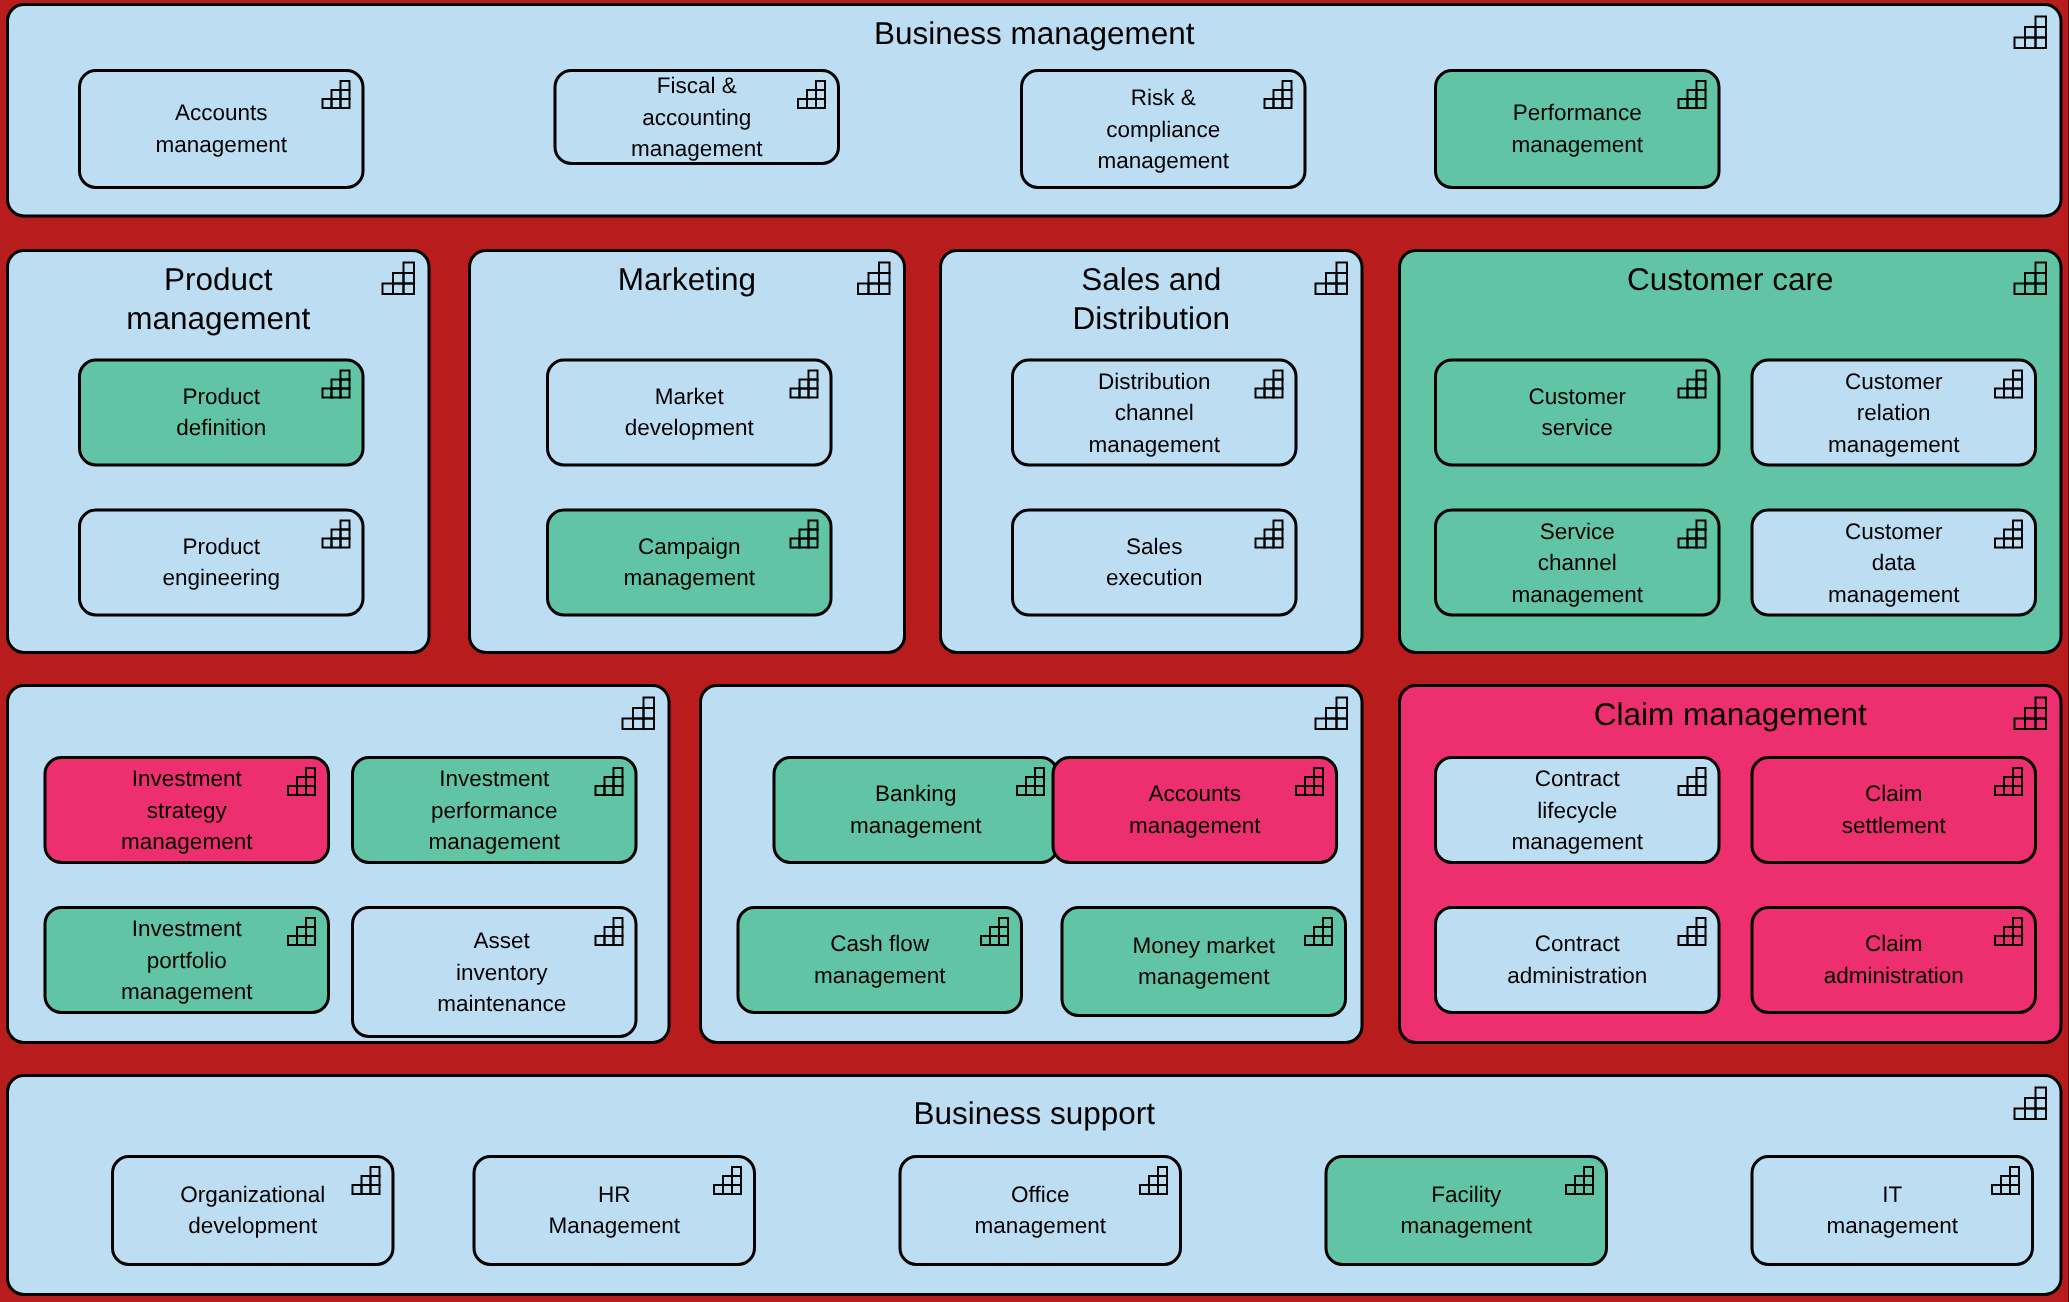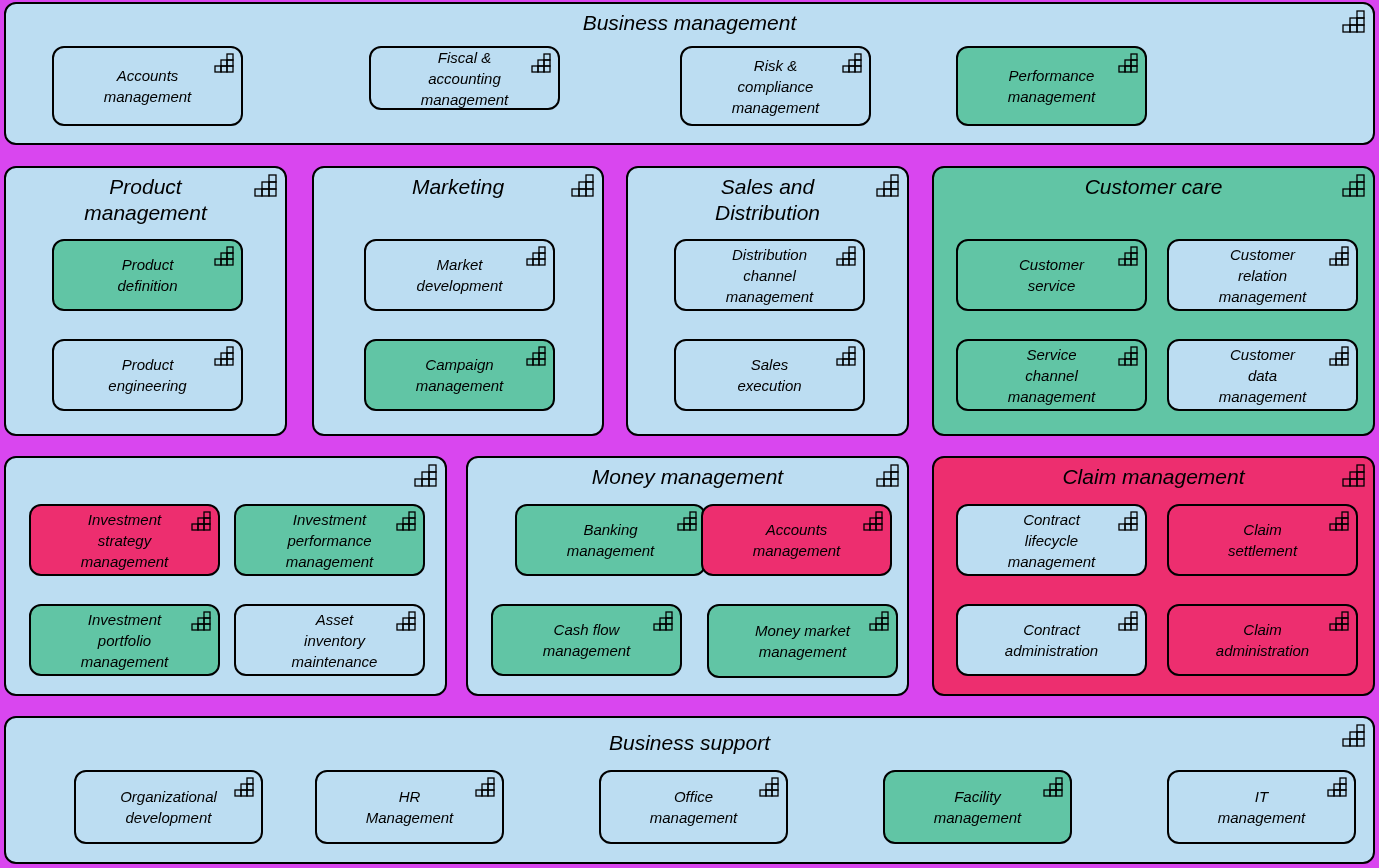--- a/index.html
+++ b/index.html
@@ -11,22 +11,21 @@
   body {
     font-family: "Liberation Sans", sans-serif;
     width: 1379px;
     height: 868px;
     overflow: hidden;
   }
   #canvas {
     position: relative;
     width: 1379px;
     height: 868px;
-    background: #d946ef;
-    font-style: italic;
+    background: #b91c1c;
   }
 
   
   .group {
     position: absolute;
     box-sizing: border-box;
     border: 2px solid #000000;
     border-radius: 12px;
     background: #bcddf2;
   }
@@ -401,38 +400,37 @@
           <svg width="20" height="20" viewBox="0 0 20 20">
             <rect x="1" y="13" width="6" height="6" fill="none" stroke="#000000" stroke-width="1.3"></rect>
             <rect x="7" y="13" width="6" height="6" fill="none" stroke="#000000" stroke-width="1.3"></rect>
             <rect x="13" y="13" width="6" height="6" fill="none" stroke="#000000" stroke-width="1.3"></rect>
             <rect x="7" y="7" width="6" height="6" fill="none" stroke="#000000" stroke-width="1.3"></rect>
             <rect x="13" y="7" width="6" height="6" fill="none" stroke="#000000" stroke-width="1.3"></rect>
             <rect x="13" y="1" width="6" height="6" fill="none" stroke="#000000" stroke-width="1.3"></rect>
           </svg>
         </span>
       </div>
-      <div class="cap c-blue" style="left: 228px; top: 146px; width: 191px; height: 72px; padding-left: 10px;">
+      <div class="cap c-blue" style="left: 228px; top: 146px; width: 191px; height: 88px; padding-left: 10px;">
         <div class="cap-label">Asset
 inventory
 maintenance</div>
         <span class="cap-icon small">
           <svg width="20" height="20" viewBox="0 0 20 20">
             <rect x="1" y="13" width="6" height="6" fill="none" stroke="#000000" stroke-width="1.3"></rect>
             <rect x="7" y="13" width="6" height="6" fill="none" stroke="#000000" stroke-width="1.3"></rect>
             <rect x="13" y="13" width="6" height="6" fill="none" stroke="#000000" stroke-width="1.3"></rect>
             <rect x="7" y="7" width="6" height="6" fill="none" stroke="#000000" stroke-width="1.3"></rect>
             <rect x="13" y="7" width="6" height="6" fill="none" stroke="#000000" stroke-width="1.3"></rect>
             <rect x="13" y="1" width="6" height="6" fill="none" stroke="#000000" stroke-width="1.3"></rect>
           </svg>
         </span>
       </div>
     </div>
     <div class="group c-blue" style="left: 466px; top: 456px; width: 443px; height: 240px;">
-      <div class="group-title" style="top: 6px;">Money management</div>
       <span class="cap-icon big">
         <svg width="23" height="23" viewBox="0 0 23 23">
           <rect x="1" y="15" width="7" height="7" fill="none" stroke="#000000" stroke-width="1.3"></rect>
           <rect x="8" y="15" width="7" height="7" fill="none" stroke="#000000" stroke-width="1.3"></rect>
           <rect x="15" y="15" width="7" height="7" fill="none" stroke="#000000" stroke-width="1.3"></rect>
           <rect x="8" y="8" width="7" height="7" fill="none" stroke="#000000" stroke-width="1.3"></rect>
           <rect x="15" y="8" width="7" height="7" fill="none" stroke="#000000" stroke-width="1.3"></rect>
           <rect x="15" y="1" width="7" height="7" fill="none" stroke="#000000" stroke-width="1.3"></rect>
         </svg>
       </span>

